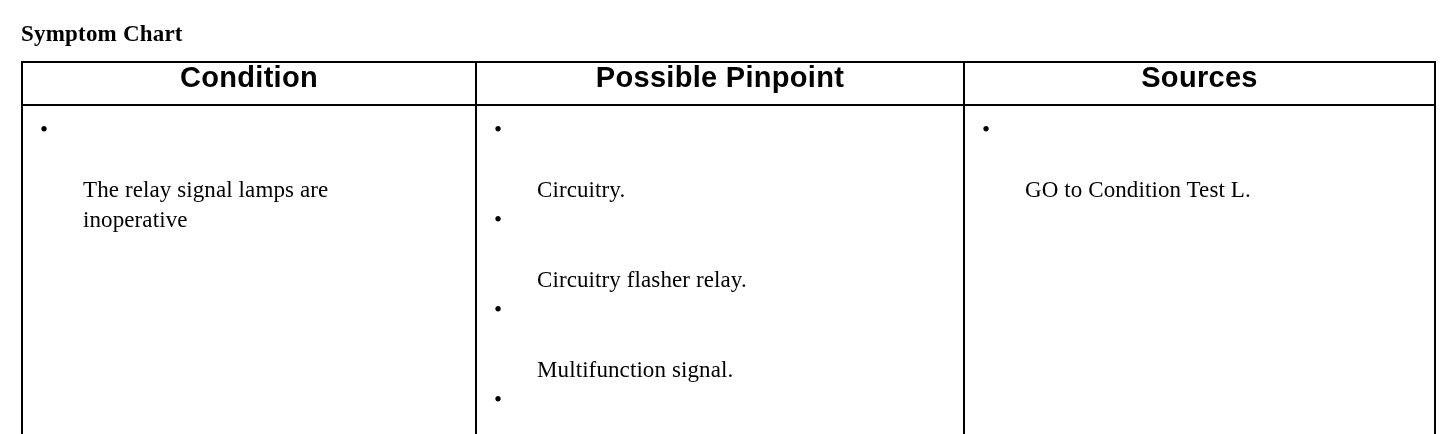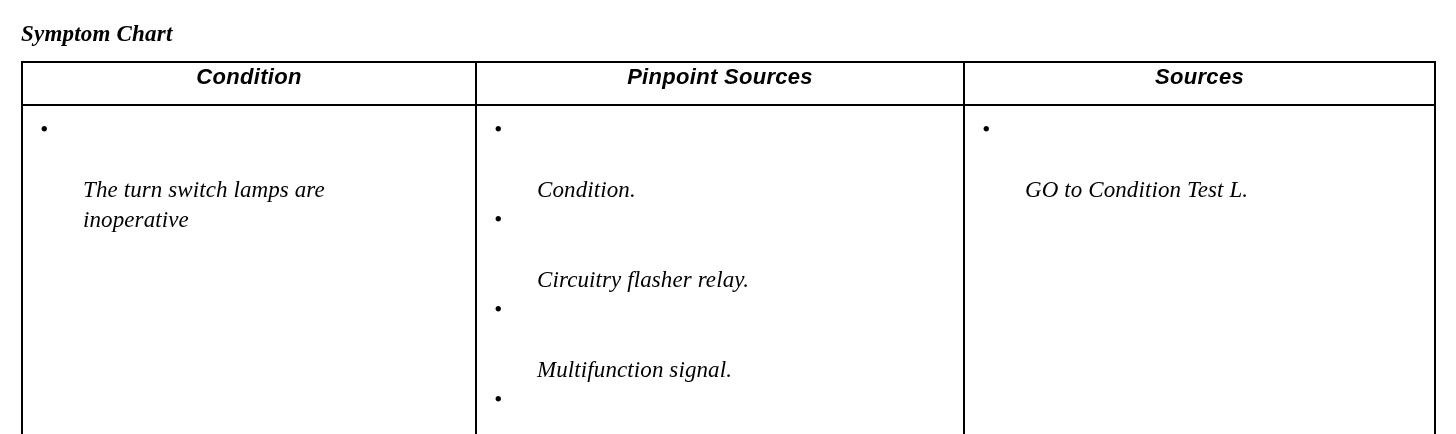--- a/index.html
+++ b/index.html
@@ -11,21 +11,20 @@
     width: 1456px;
     height: 434px;
     font-family: "Liberation Serif", "DejaVu Serif", serif;
     color: #000000;
     overflow: hidden;
   }
   .page {
     position: relative;
     width: 1420px;
     height: 434px;
-    font-style: italic;
   }
   .page-title {
     position: absolute;
     left: 21px;
     top: 21px;
     font-family: "Liberation Serif", "DejaVu Serif", serif;
     font-weight: bold;
     font-size: 23px;
     line-height: 26px;
     letter-spacing: 0.2px;
@@ -48,21 +47,21 @@
   }
   col.col-condition { width: 454px; }
   col.col-sources   { width: 488px; }
   col.col-action    { width: 471px; }
 
   .hdr-cell {
     vertical-align: middle;
     height: 41px;
     font-family: "Liberation Sans", "DejaVu Sans", sans-serif;
     font-weight: bold;
-    font-size: 22px;
+    font-size: 29px;
     line-height: 28px;
     letter-spacing: 0.3px;
   }
   .row-r1 td { height: 129px; }
 
   .bullets {
     list-style: none;
     margin: 0;
     padding: 9px 6px 6px 0;
   }
@@ -92,41 +91,41 @@
 
   <table class="symptom-table">
     <colgroup>
       <col class="col-condition">
       <col class="col-sources">
       <col class="col-action">
     </colgroup>
     <thead>
       <tr>
         <th class="hdr-cell">Condition</th>
-        <th class="hdr-cell">Pinpoint Sources</th>
+        <th class="hdr-cell">Possible Pinpoint</th>
         <th class="hdr-cell">Sources</th>
       </tr>
     </thead>
     <tbody>
 
       <tr class="row-r1">
         <td>
           <ul class="bullets">
             <li class="bullet-item">
               <span class="dot">•</span>
-              <span>The turn switch lamps are
+              <span>The relay signal lamps are
 inoperative</span>
             </li>
           </ul>
         </td>
         <td>
           <ul class="bullets">
             <li class="bullet-item">
               <span class="dot">•</span>
-              <span>Condition.</span>
+              <span>Circuitry.</span>
             </li>
             <li class="bullet-item">
               <span class="dot">•</span>
               <span>Circuitry flasher relay.</span>
             </li>
             <li class="bullet-item">
               <span class="dot">•</span>
               <span>Multifunction signal.</span>
             </li>
             <li class="bullet-item">

